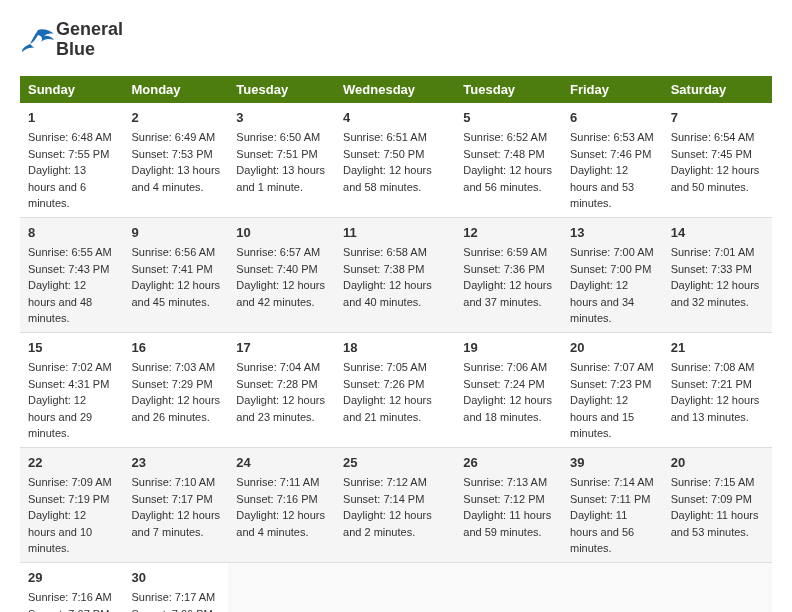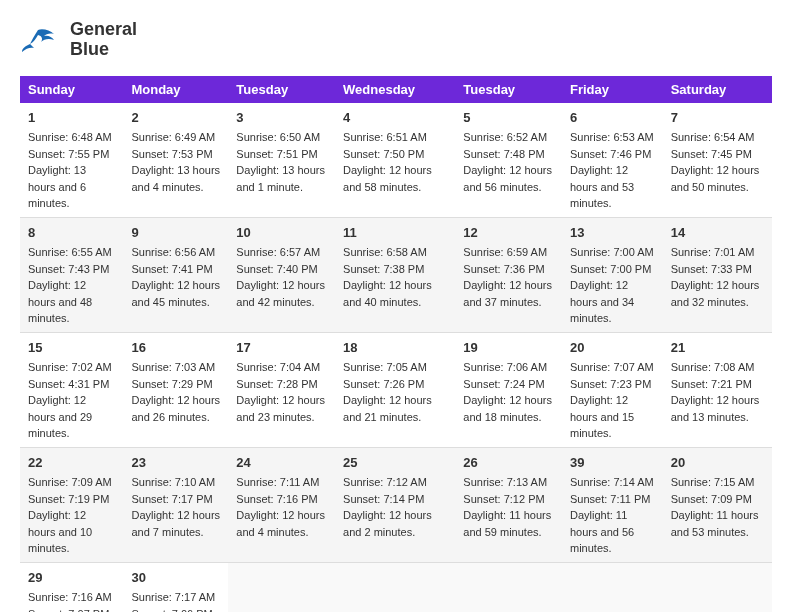--- a/index.html
+++ b/index.html
@@ -12,21 +12,21 @@
     }
     .header {
       display: flex;
       justify-content: space-between;
       align-items: flex-start;
       margin-bottom: 16px;
     }
     .logo {
       display: flex;
       align-items: center;
-      gap: 14px;
+      gap: 0;
     }
     .logo-text {
       font-size: 18px;
       font-weight: bold;
       color: #333;
       line-height: 1.1;
     }
     .logo-bird {
       width: 36px;
       height: 28px;
@@ -42,21 +42,21 @@
     .location {
       font-size: 15px;
       color: #555;
     }
     table {
       width: 100%;
       border-collapse: collapse;
       font-size: 11px;
     }
     thead tr {
-      background-color: #6d28d9;
+      background-color: #4d7c0f;
       color: white;
     }
     thead th {
       padding: 6px 8px;
       text-align: left;
       font-size: 13px;
       font-weight: bold;
     }
     tbody tr {
       border-bottom: 1px solid #ddd;

